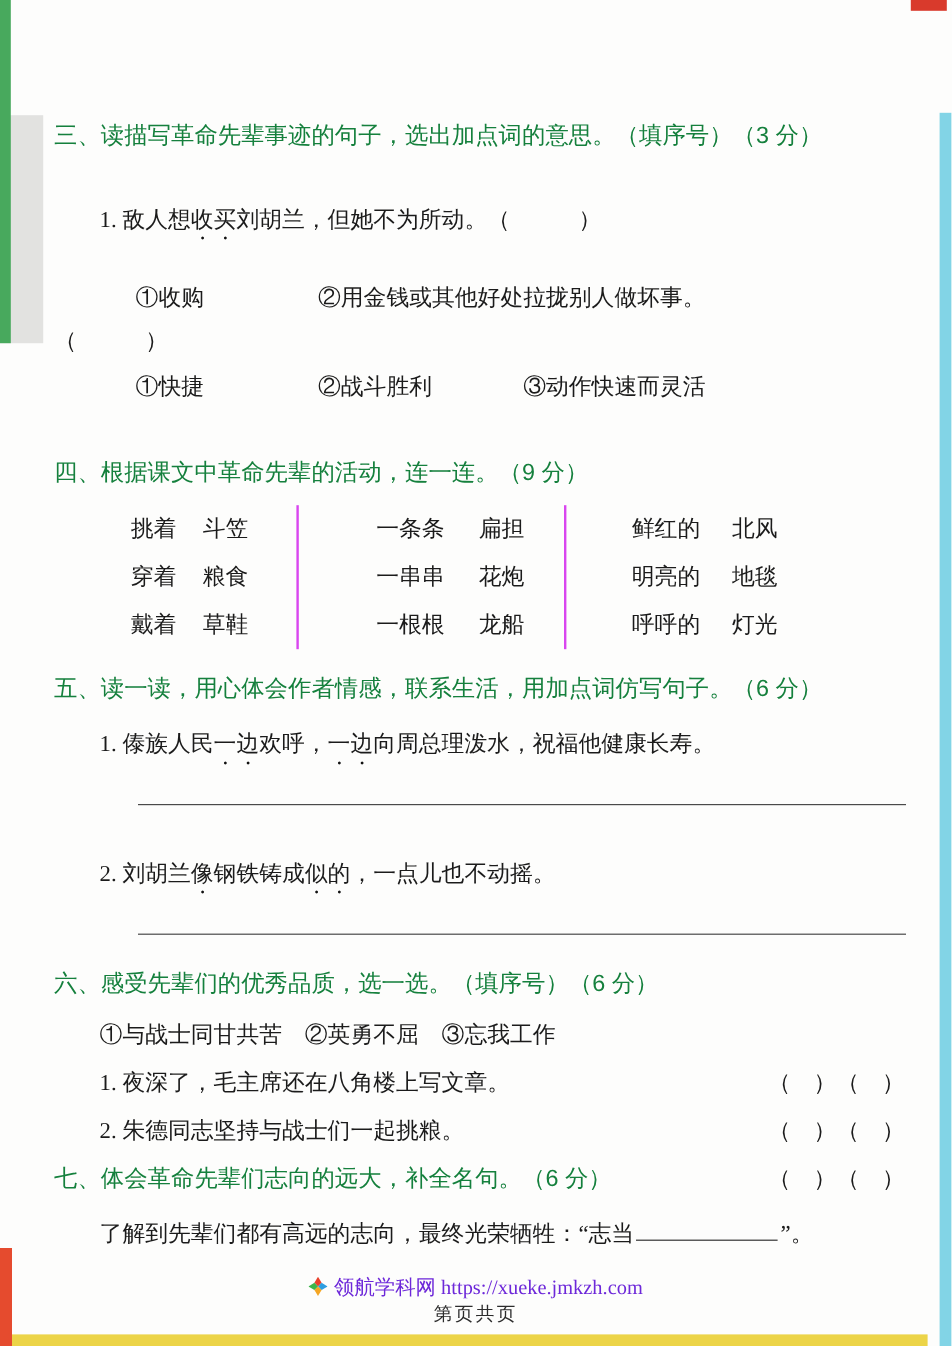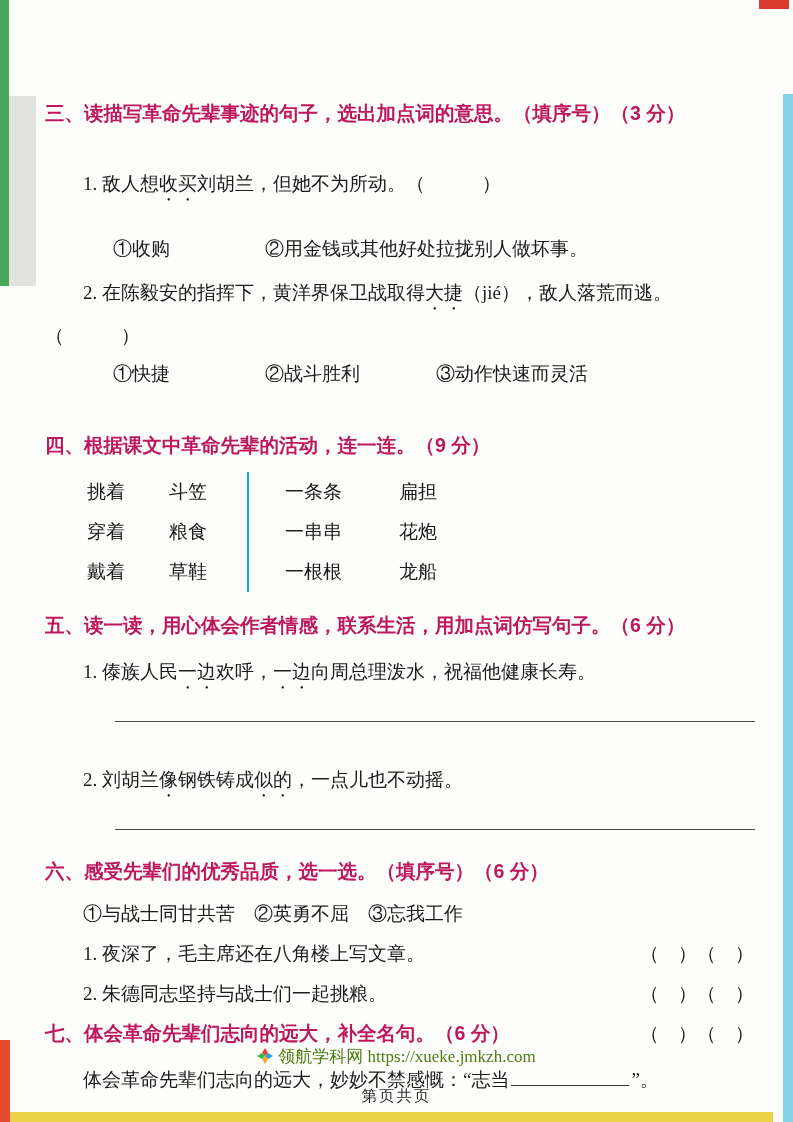--- a/index.html
+++ b/index.html
@@ -18,81 +18,80 @@
   .strip-green  { left:0;  top:0;     width:9px;   height:286px; background:#48a95d; }
   .strip-cyan   { right:0; top:94px;  width:10px;  height:1028px; background:#82d4e6; }
   .strip-yellow { left:8px; bottom:0; width:765px; height:10px;  background:#ecd448; }
   .strip-redbl  { left:0;  bottom:0;  width:10px;  height:82px;  background:#e54b2e; }
   .strip-redtr  { right:4px; top:0;   width:30px;  height:9px;   background:#d93a2c; }
 
   
   .content { position:absolute; left:45px; top:100px; width:710px; }
   .heading {
     font-family:"Liberation Sans", sans-serif;
-    font-weight:700;
+    font-weight:400;
     font-size:19.5px;
     line-height:26px;
-    color:#be185d;
+    color:#15803d;
   }
   .line { font-size:19px; line-height:28px; }
   .indent1 { padding-left:38px; }
   .indent2 { padding-left:68px; }
 
   .mt8{margin-top:8px} .mt10{margin-top:10px} .mt14{margin-top:30px}
   .mt16{margin-top:16px} .mt20{margin-top:20px} .mt22{margin-top:6px}
   .mt26{margin-top:44px} .mt28{margin-top:28px}
 
   .em-dot {
     -webkit-text-emphasis:filled dot #111;
     -webkit-text-emphasis-position:under right;
     text-emphasis:filled dot #111;
     text-emphasis-position:under right;
   }
 
   
-  .match-grid { display:flex; margin-top:14px; }
-  .match-col + .match-col { border-left:2px solid #0ea5e9; }
+  .match-grid { display:flex; margin-top:14px;text-align:center; }
+  .match-col + .match-col { border-left:2px solid #d946ef; }
   .match-row { display:flex; align-items:center; height:40px; font-size:19px; }
   .col1 { width:202px; } .col1 .match-row { padding-left:42px; } .col1 .mleft { width:82px; }
   .col2 { width:223px; } .col2 .match-row { padding-left:36px; } .col2 .mleft { width:114px; }
   .col3 { flex:1; }      .col3 .match-row { padding-left:28px; } .col3 .mleft { width:110px; }
 
   
   .answer-line { height:0; border-bottom:1.3px solid #4a4a4a; margin-left:70px; margin-top:28px; }
 
   
   .q6-item { position:relative;margin-top:12px; }
   .paren-right { position:absolute; left:595px; top:0; }
 
   
   .blank-line { display:inline-block; width:118px; height:16px; border-bottom:1.5px solid #333; margin:0 2px; }
 
   
   .footer { position:absolute; left:0; bottom:16px; width:100%; text-align:center; }
-  .watermark { color:#4d7c0f; font-size:17px; line-height:22px; }
+  .watermark { color:#6d28d9; font-size:17px; line-height:22px; }
   .watermark .logo { display:inline-block; vertical-align:-2px; margin-right:5px; }
-  .page-info { color:#2c2c2c; font-size:15.5px; line-height:20px; margin-top:16px; letter-spacing:2px; }
+  .page-info { color:#2c2c2c; font-size:15.5px; line-height:20px; margin-top:0; letter-spacing:2px; }
 </style>
 </head>
 <body>
 
 <div class="strip strip-gray"></div>
 <div class="strip strip-green"></div>
 <div class="strip strip-cyan"></div>
 <div class="strip strip-yellow"></div>
 <div class="strip strip-redbl"></div>
 <div class="strip strip-redtr"></div>
 
 <div class="content">
 
   <section>
     <div class="heading">三、读描写革命先辈事迹的句子，选出加点词的意思。（填序号）（3 分）</div>
     <div class="line indent1 mt26"><span>1. 敌人想</span><span class="em-dot">收买</span><span>刘胡兰，但她不为所动。（　　　）</span></div>
     <div class="line indent2 mt14">①收购　　　　　②用金钱或其他好处拉拢别人做坏事。</div>
-    <div class="line indent1 mt16"><span>2. 在陈毅安的指挥下，黄洋界保卫战取得</span><span class="em-dot">大捷</span><span>（jié），敌人落荒而逃。</span></div>
     <div class="line mt8">（　　　）</div>
     <div class="line indent2 mt10">①快捷　　　　　②战斗胜利　　　　③动作快速而灵活</div>
   </section>
 
   <section class="mt26">
     <div class="heading">四、根据课文中革命先辈的活动，连一连。（9 分）</div>
     <div class="match-grid">
       <div class="match-col col1">
         <div class="match-row">
             <span class="mleft">挑着</span>
@@ -114,20 +113,34 @@
           </div>
         <div class="match-row">
             <span class="mleft">一串串</span>
             <span>花炮</span>
           </div>
         <div class="match-row">
             <span class="mleft">一根根</span>
             <span>龙船</span>
           </div>
       </div>
+      <div class="match-col col3">
+        <div class="match-row">
+            <span class="mleft">鲜红的</span>
+            <span>北风</span>
+          </div>
+        <div class="match-row">
+            <span class="mleft">明亮的</span>
+            <span>地毯</span>
+          </div>
+        <div class="match-row">
+            <span class="mleft">呼呼的</span>
+            <span>灯光</span>
+          </div>
+      </div>
     </div>
   </section>
 
   <section class="mt20">
     <div class="heading">五、读一读，用心体会作者情感，联系生活，用加点词仿写句子。（6 分）</div>
     <div class="line indent1 mt20"><span>1. 傣族人民</span><span class="em-dot">一边</span><span>欢呼，</span><span class="em-dot">一边</span><span>向周总理泼水，祝福他健康长寿。</span></div>
     <div class="answer-line"></div>
     <div class="line indent1 mt26"><span>2. 刘胡兰</span><span class="em-dot">像</span><span>钢铁铸成</span><span class="em-dot">似的</span><span>，一点儿也不动摇。</span></div>
     <div class="answer-line"></div>
   </section>
@@ -144,21 +157,21 @@
       <span class="paren-right">（　）（　）</span>
     </div>
     <div class="line indent1 mt8 q6-item">
       <span class="paren-right">（　）（　）</span>
     </div>
   </section>
 
   <section class="mt22">
     <div class="heading">七、体会革命先辈们志向的远大，补全名句。（6 分）</div>
     <div class="line indent1 mt20">
-      <span>体会革命先辈们志向的远大，妙妙不禁感慨：“志当</span><span class="blank-line"></span><span>”。</span>
+      <span>了解到先辈们都有高远的志向，最终光荣牺牲：“志当</span><span class="blank-line"></span><span>”。</span>
     </div>
   </section>
 
 </div>
 
 <div class="footer">
   <div class="watermark">
     <span class="logo">
       <svg width="16" height="16" viewBox="0 0 16 16" aria-hidden="true">
         <polygon points="8,0 11,5 8,8 5,5" fill="#e8402a"></polygon>

